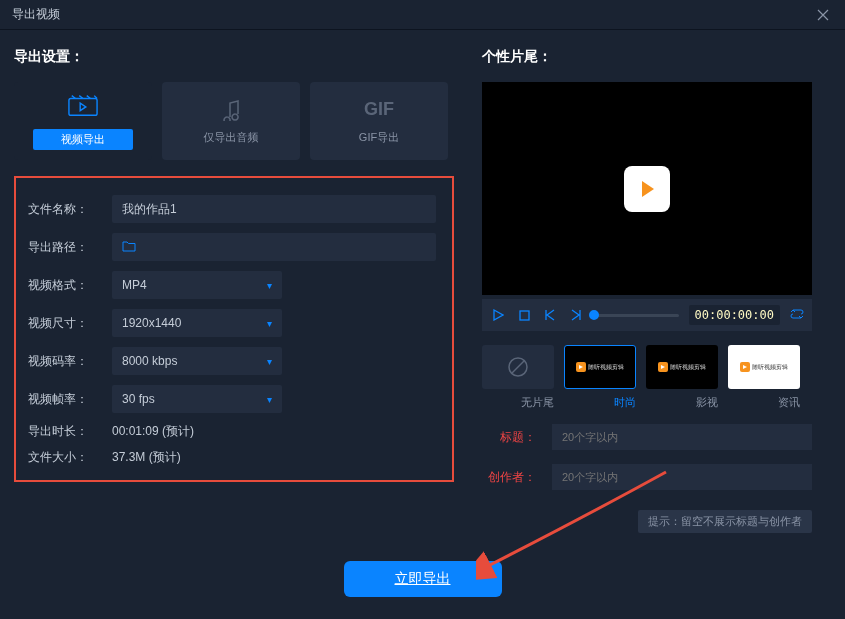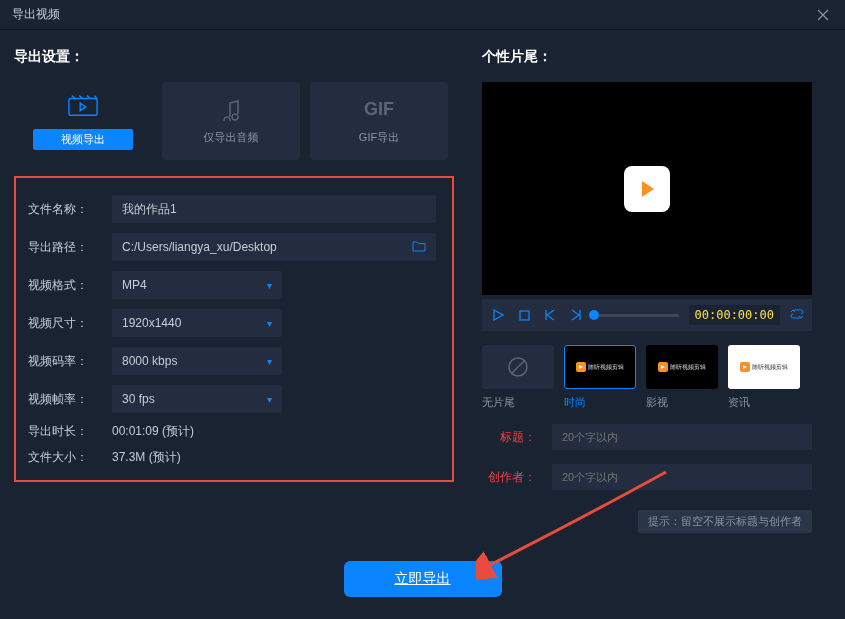--- a/index.html
+++ b/index.html
@@ -83,35 +83,35 @@
   display: flex; align-items: center; justify-content: center;
 }
 .player-bar {
   height: 32px; background: #232d3f;
   display: flex; align-items: center; padding: 0 8px; gap: 10px;
   margin-top: 4px;
 }
 .pbtn { width:16px; height:16px; display:flex; align-items:center; justify-content:center; cursor:pointer; color:#0a84ff;}
 .slider-track { flex:1; height:3px; background:#3a4556; position:relative; border-radius:2px;}
 .slider-thumb { position:absolute; left:0; top:50%; transform:translate(-50%,-50%); width:10px; height:10px; border-radius:50%; background:#0a84ff; border:2px solid #0a84ff;}
-.timecode { background:#1a2332; padding:3px 6px; border-radius:2px; color:#fde047; font-family:monospace; font-size:12px;}
+.timecode { background:#1a2332; padding:3px 6px; border-radius:2px; color:#fef9c3; font-family:monospace; font-size:12px;}
 .loop-icn{color:#0a84ff;cursor:pointer;}
 
 .outro-row { display:flex; gap:10px; margin-top:14px; }
 .outro-opt {
   width:72px; height:44px; background:#232d3f; border-radius:3px;
   display:flex; flex-direction:column; align-items:center; justify-content:center;
   cursor:pointer; font-size:10px;
 }
 .outro-opt.thumb { background:#000; }
 .outro-opt.white { background:#fff; color:#333;}
 .outro-opt.active { border:1px solid #0a84ff; }
 .outro-none svg{stroke:#5a6578;}
 .outro-labels { display:flex; gap:10px; margin-top:6px; }
-.outro-lbl { width:72px; text-align:left; font-size:11px; color:#8a94a6;}
+.outro-lbl { width:72px; text-align:right; font-size:11px; color:#8a94a6;}
 .outro-lbl.active{color:#0a84ff;}
 
 .meta-row { display:flex; align-items:center; gap:16px; margin-top:14px; }
 .meta-row .ml{ width:54px; text-align:right; color:#ef4444; font-size:12px;}
 .meta-input{ flex:1; height:26px; background:#232d3f; border:none; padding:0 10px; color:#6a7588; font-size:11px;}
 .hint-row{ display:flex; justify-content:flex-end; margin-top:20px;font-family:Liberation Serif, serif;}
 .hint-row .hint{ background:#2a3548; padding:4px 10px; border-radius:2px; font-size:11px; color:#8a94a6;}
 
 .export-btn {
   position:absolute; left:50%; transform:translateX(-50%);
@@ -170,21 +170,20 @@
     <div class="settings-box">
       <div class="form-row">
         <div class="form-label">文件名称：</div>
         <div class="form-input">
           <input value="我的作品1" style="">
         </div>
       </div>
       <div class="form-row">
         <div class="form-label">导出路径：</div>
         <div class="form-input">
-          <span>C:/Users/liangya_xu/Desktop</span>
           <span class="folder-icon">
             <svg width="14" height="12" viewBox="0 0 14 12">
                 <path d="M1 2 h4 l1.5 1.5 H13 V11 H1 Z" stroke="#0a84ff" fill="none" stroke-width="1"></path>
               </svg>
           </span>
         </div>
       </div>
       <div class="form-row">
         <div class="form-label">视频格式：</div>
         <div class="form-input" style="width:170px;flex:none;">

